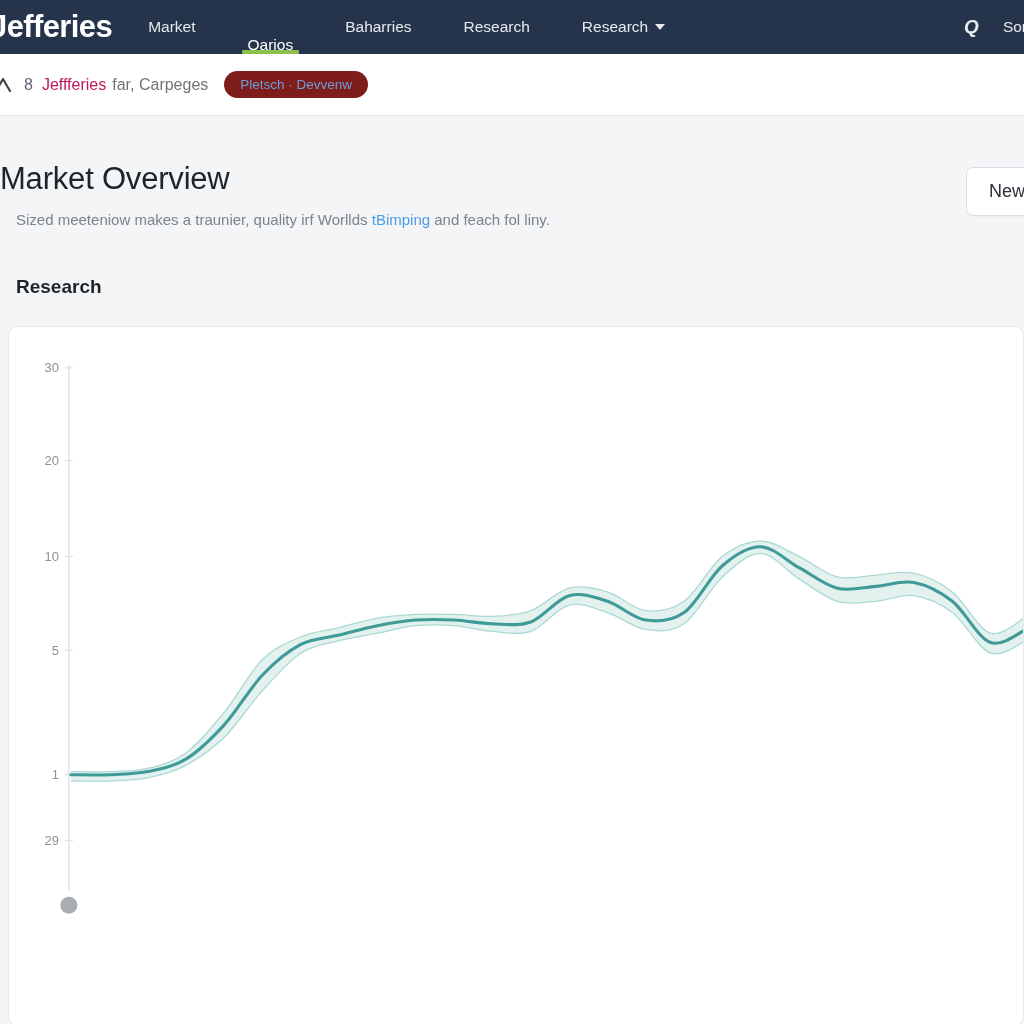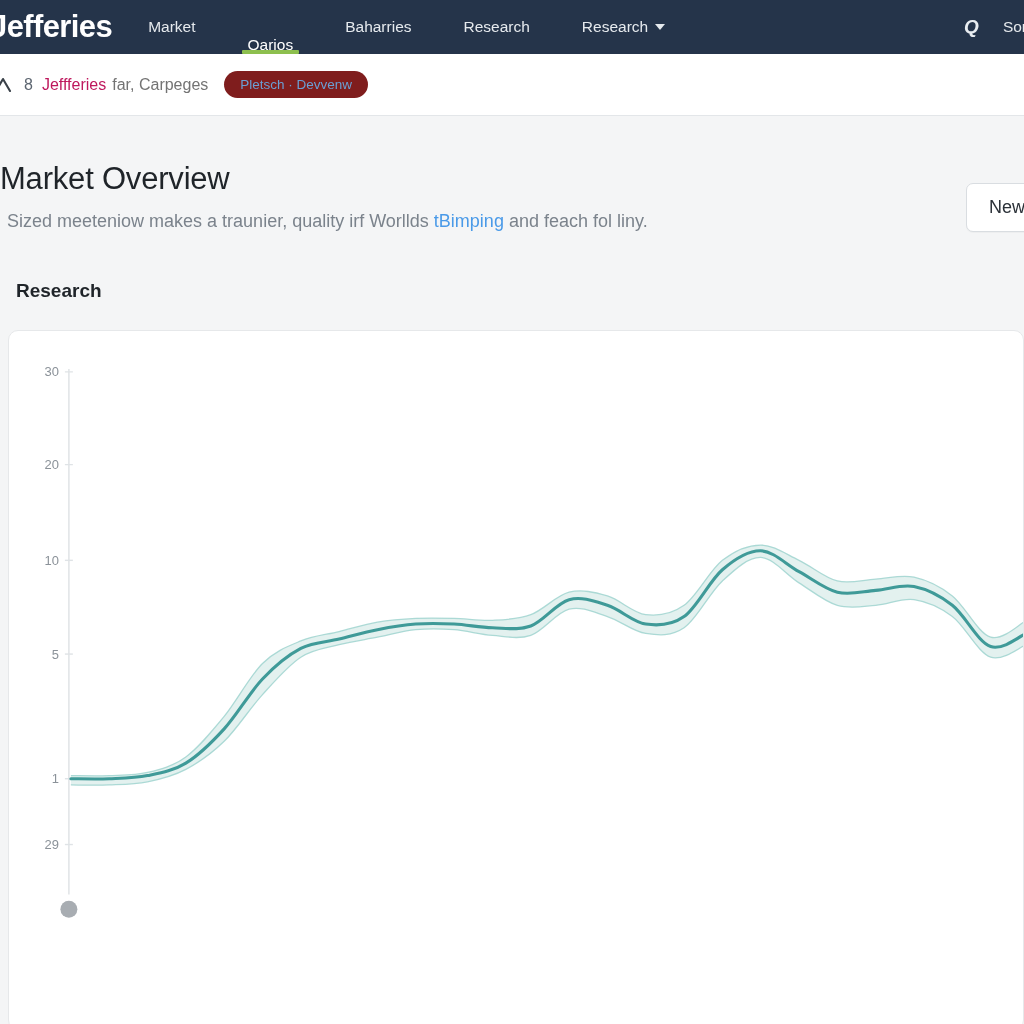--- a/index.html
+++ b/index.html
@@ -117,34 +117,34 @@
     border-radius: 14px;
     white-space: nowrap;
     cursor: pointer;
   }
 
   
   .page { padding: 0 0 0 0; background: #f4f5f6; height: calc(1024px - 54px - 63px); }
 
   .head-row {
     display: flex;
-    align-items: flex-end;
+    align-items: flex-start;
     padding: 45px 0 0 0;
   }
   .head-left { flex: 1; min-width: 0; }
   .page-title {
     font-size: 31px;
     color: #1f2429;
     font-weight: 400;
     margin: 0;
     letter-spacing: -0.2px;
   }
   .page-sub {
-    margin: 14px 0 0 7px;
-    font-size: 18px;
+    margin: 14px 0 0 16px;
+    font-size: 15px;
     color: #7b838c;
     white-space: nowrap;
   }
   .sub-link { color: #4a9ae8; cursor: pointer; }
 
   .new-btn {
     flex: none;
     margin-top: 6px;
     margin-right: -80px;
     background: #ffffff;

